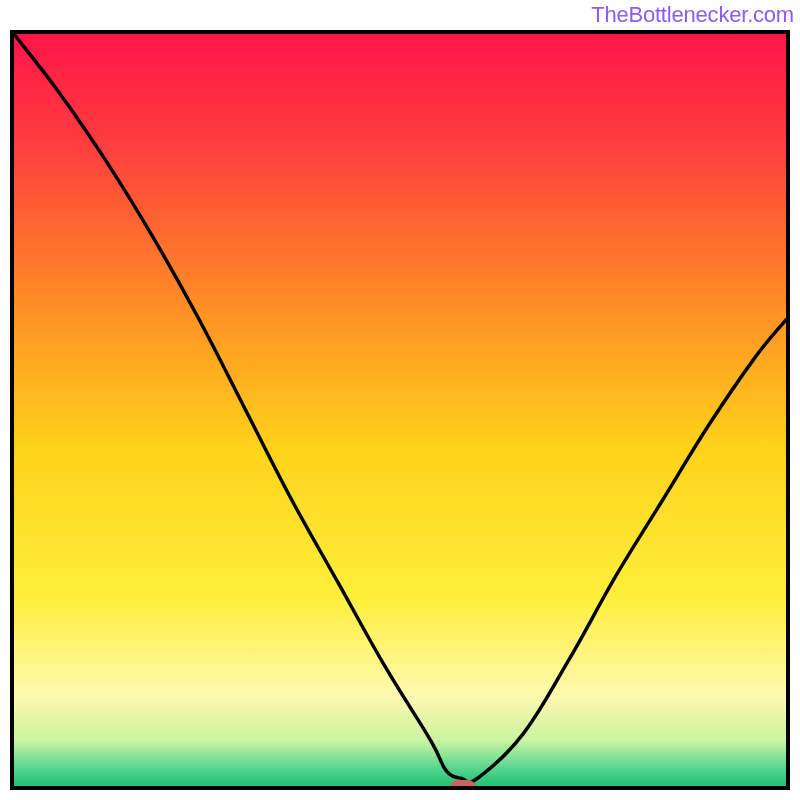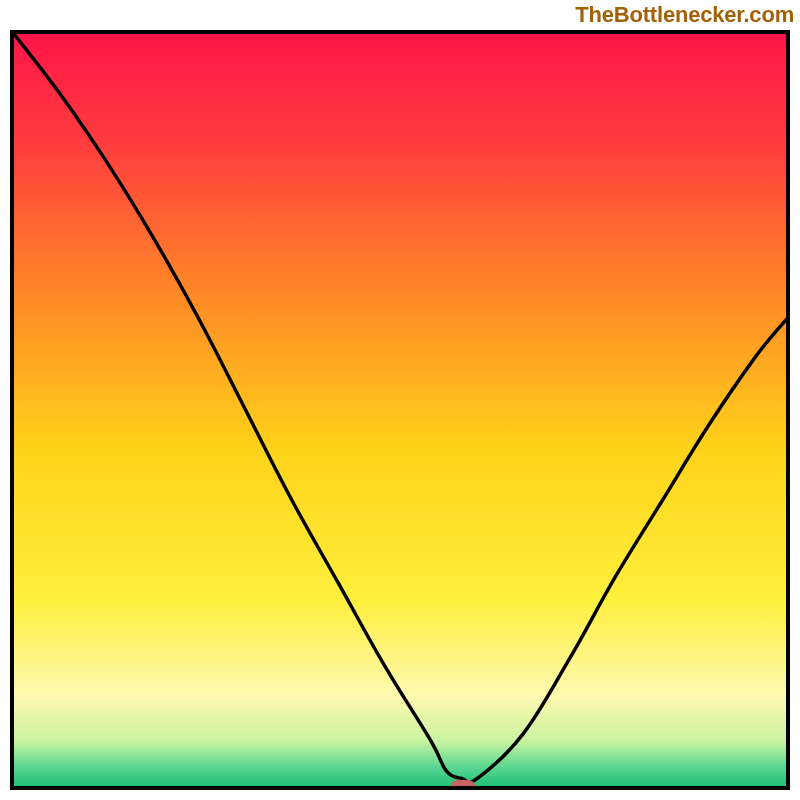--- a/index.html
+++ b/index.html
@@ -9,22 +9,22 @@
     font-family: Arial, Helvetica, sans-serif;
     background: #ffffff;
     position: relative;
     overflow: hidden;
   }
   .watermark {
     position: absolute;
     top: 2px;
     right: 6px;
     font-size: 22px;
-    font-weight: 700;
-    color: #a16207;
+    font-weight: 400;
+    color: #8b5cf6;
     z-index: 50;
     letter-spacing: -0.2px;
   }
   .frame {
     position: absolute;
     left: 10px;
     top: 30px;
     width: 780px;
     height: 760px;
     border: 4px solid #000;

